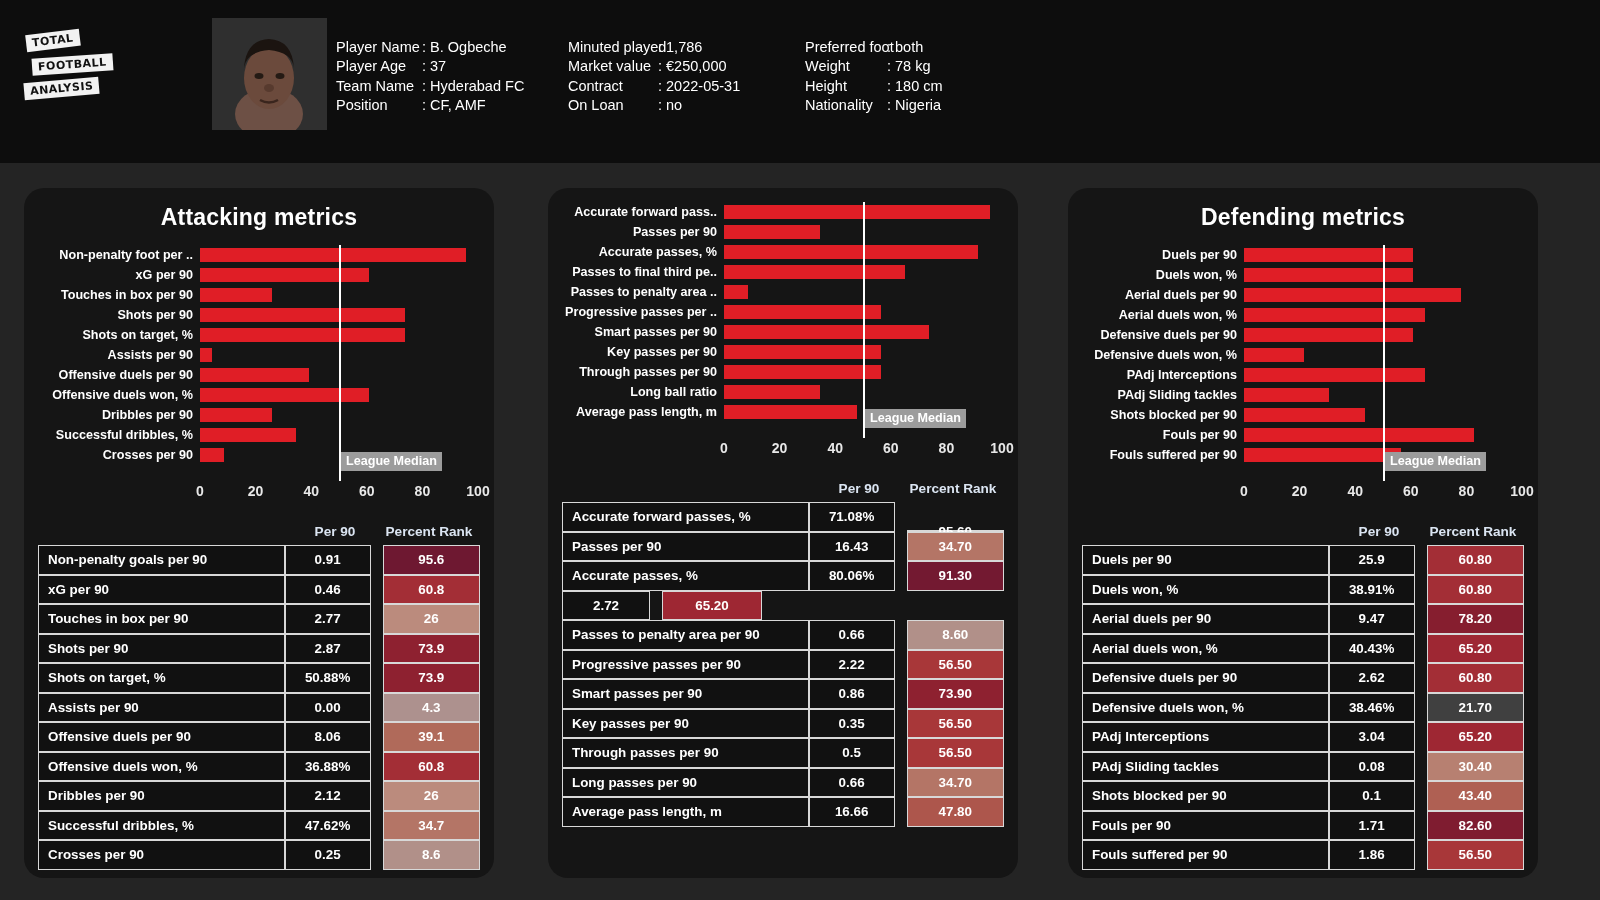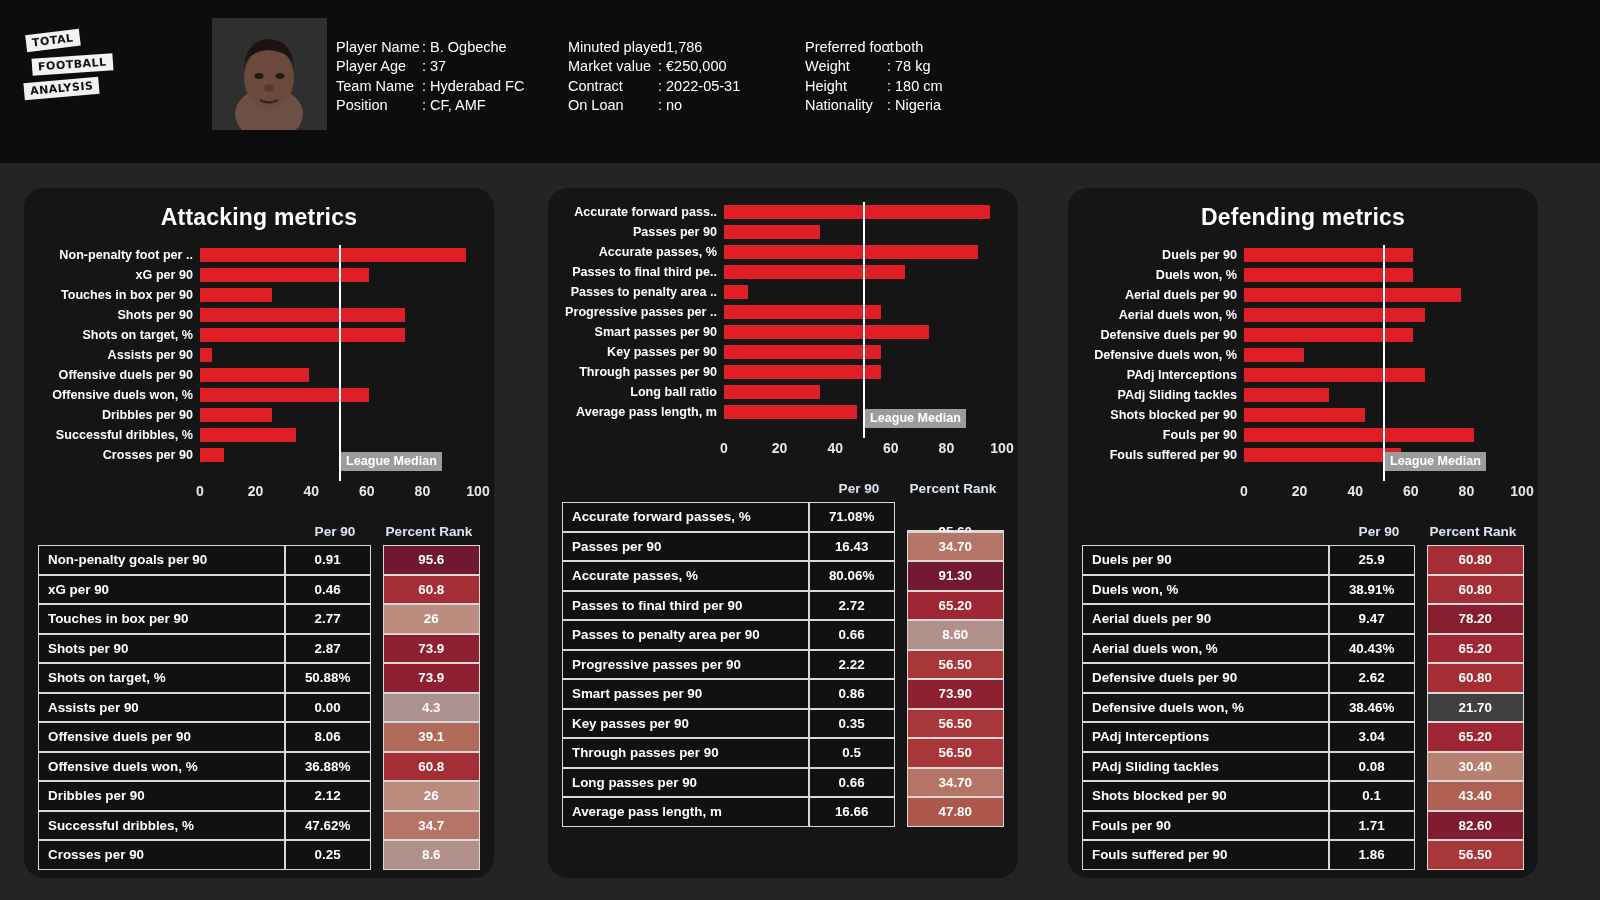--- a/index.html
+++ b/index.html
@@ -520,21 +520,20 @@
           <div class="td metric">Passes per 90</div>
           <div class="td per90">16.43</div>
           <div class="td rank" style="background: rgb(180, 117, 102);">34.70</div>
         </div>
         <div class="t-row">
           <div class="td metric">Accurate passes, %</div>
           <div class="td per90">80.06%</div>
           <div class="td rank" style="background: rgb(115, 25, 49);">91.30</div>
         </div>
         <div class="t-row">
-          <div class="td metric">Passes to final third per 90</div>
           <div class="td per90">2.72</div>
           <div class="td rank" style="background: rgb(158, 39, 51);">65.20</div>
         </div>
         <div class="t-row">
           <div class="td metric">Passes to penalty area per 90</div>
           <div class="td per90">0.66</div>
           <div class="td rank" style="background: rgb(177, 144, 137);">8.60</div>
         </div>
         <div class="t-row">
           <div class="td metric">Progressive passes per 90</div>

